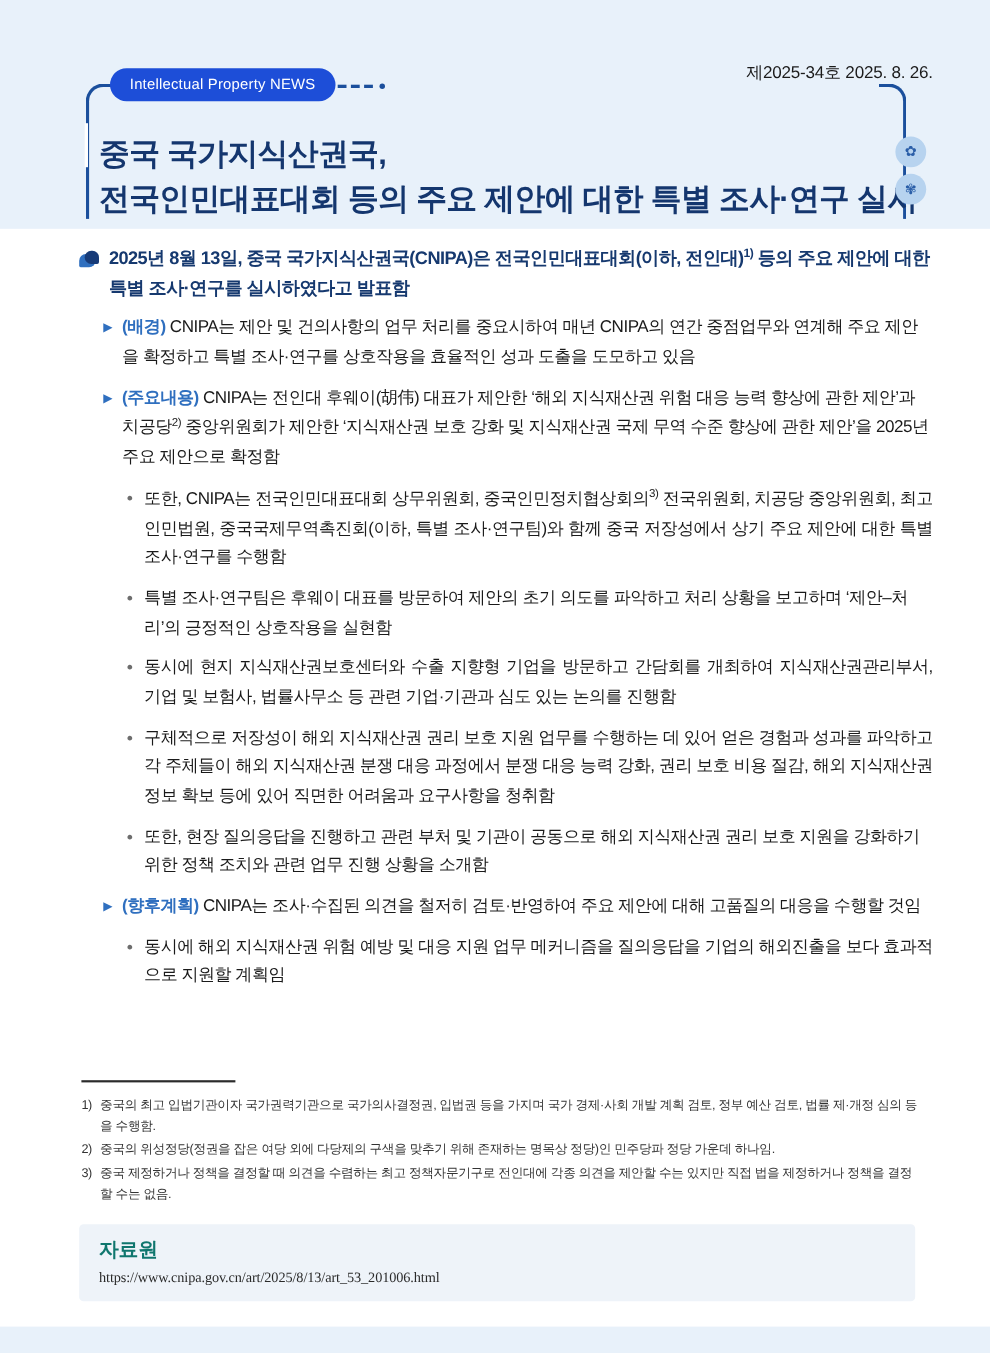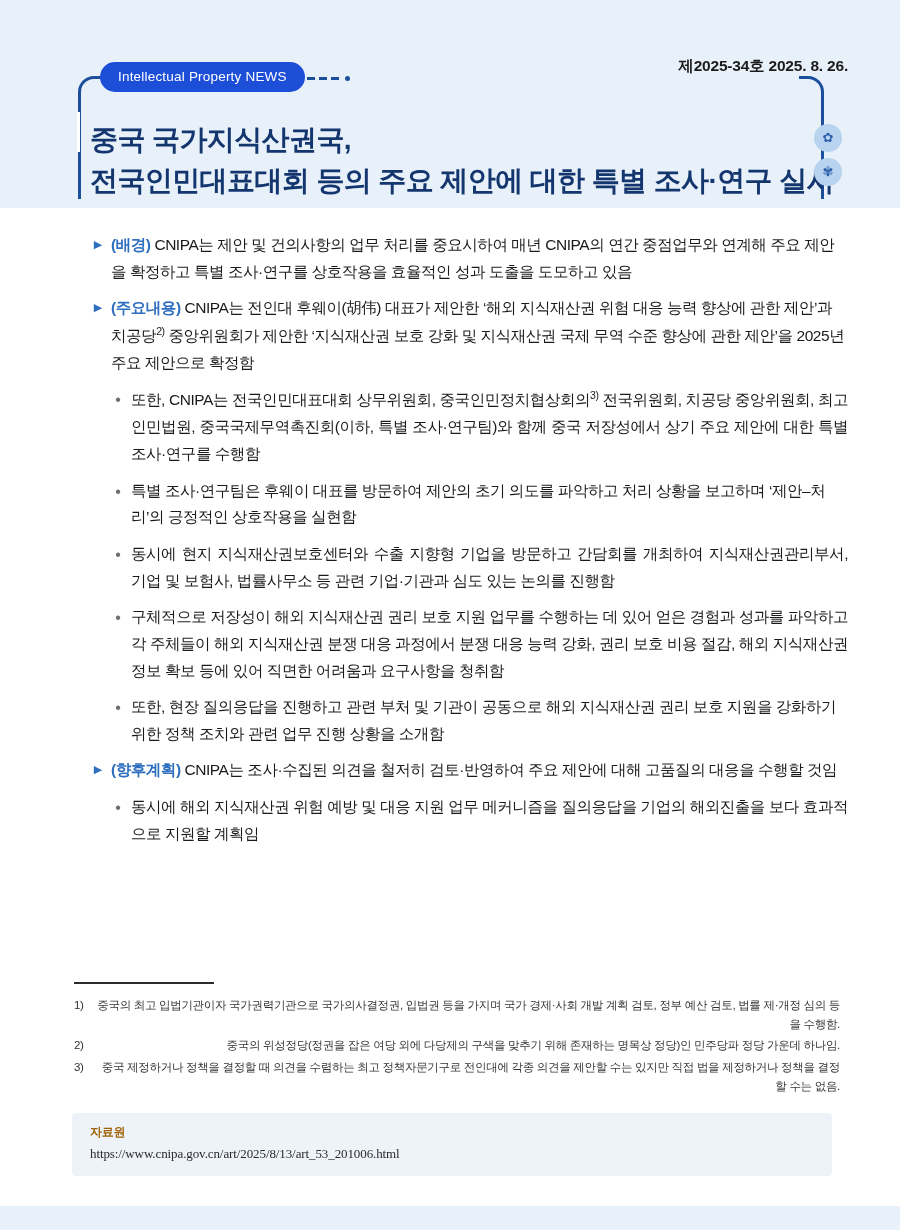--- a/index.html
+++ b/index.html
@@ -39,21 +39,21 @@
     top: 0; left: 0; right: 0;
     height: 208px;
   }
   .issue-line {
     position: absolute;
     right: 52px;
     top: 56px;
     font-size: 15.5px;
     letter-spacing: -0.2px;
     color: #1b1b1b;
-    font-weight: 700;
+    font-weight: 400;
   }
   .badge {
     position: absolute;
     left: 100px;
     top: 62px;
     background: #1d4ed8;
     color: #ffffff;
     font-size: 13.5px;
     letter-spacing: 0.2px;
     padding: 7px 18px 8px 18px;
@@ -243,35 +243,35 @@
   }
   .fn {
     font-size: 11.5px;
     line-height: 1.62;
     color: #333333;
     letter-spacing: -0.3px;
     margin-bottom: 3px;
     display: flex;
   }
   .fn .num { flex: 0 0 auto; width: 17px; }
-  .fn .txt { flex: 1 1 auto; text-align: right; }
+  .fn .txt { flex: 1 1 auto; }
 
   .source-box {
     position: absolute;
     left: 72px;
     right: 68px;
     top: 1113px;
     background: #eef3f9;
     border-radius: 4px;
     padding: 11px 18px 14px 18px;
   }
   .source-title {
-    font-size: 12px;
+    font-size: 18px;
     font-weight: 700;
-    color: #a16207;
+    color: #0f766e;
     margin-bottom: 5px;
     letter-spacing: -0.2px;
   }
   .source-url {
     font-size: 13px;
     color: #2a2a2a;
     letter-spacing: -0.1px;
     word-break: break-all;
     font-family: Liberation Serif, serif;
   }
@@ -305,20 +305,29 @@
     </div>
 
     <div class="seal">
       <div class="circ c1">✿</div>
       <div class="circ c2">✾</div>
     </div>
   </div>
 
   <div class="content">
 
+    <div class="lead">
+      <div class="lead-icon">
+        <div class="sh1"></div>
+          <div class="sh2"></div>
+      </div>
+      <div class="lead-text">
+        <span>2025년 8월 13일, 중국 국가지식산권국(CNIPA)은 전국인민대표대회(이하, 전인대)</span><span class="sup">1)</span><span> 등의 주요 제안에 대한 특별 조사·연구를 실시하였다고 발표함</span>
+      </div>
+    </div>
 
     <div class="bullet lvl1">
       <div class="marker tri">▶</div>
       <div class="body">
         <span class="tag">(배경)</span><span> CNIPA는 제안 및 건의사항의 업무 처리를 중요시하여 매년 CNIPA의 연간 중점업무와 연계해 주요 제안을 확정하고 특별 조사·연구를 상호작용을 효율적인 성과 도출을 도모하고 있음</span>
       </div>
     </div>
 
     <div class="bullet lvl1">
       <div class="marker tri">▶</div>

